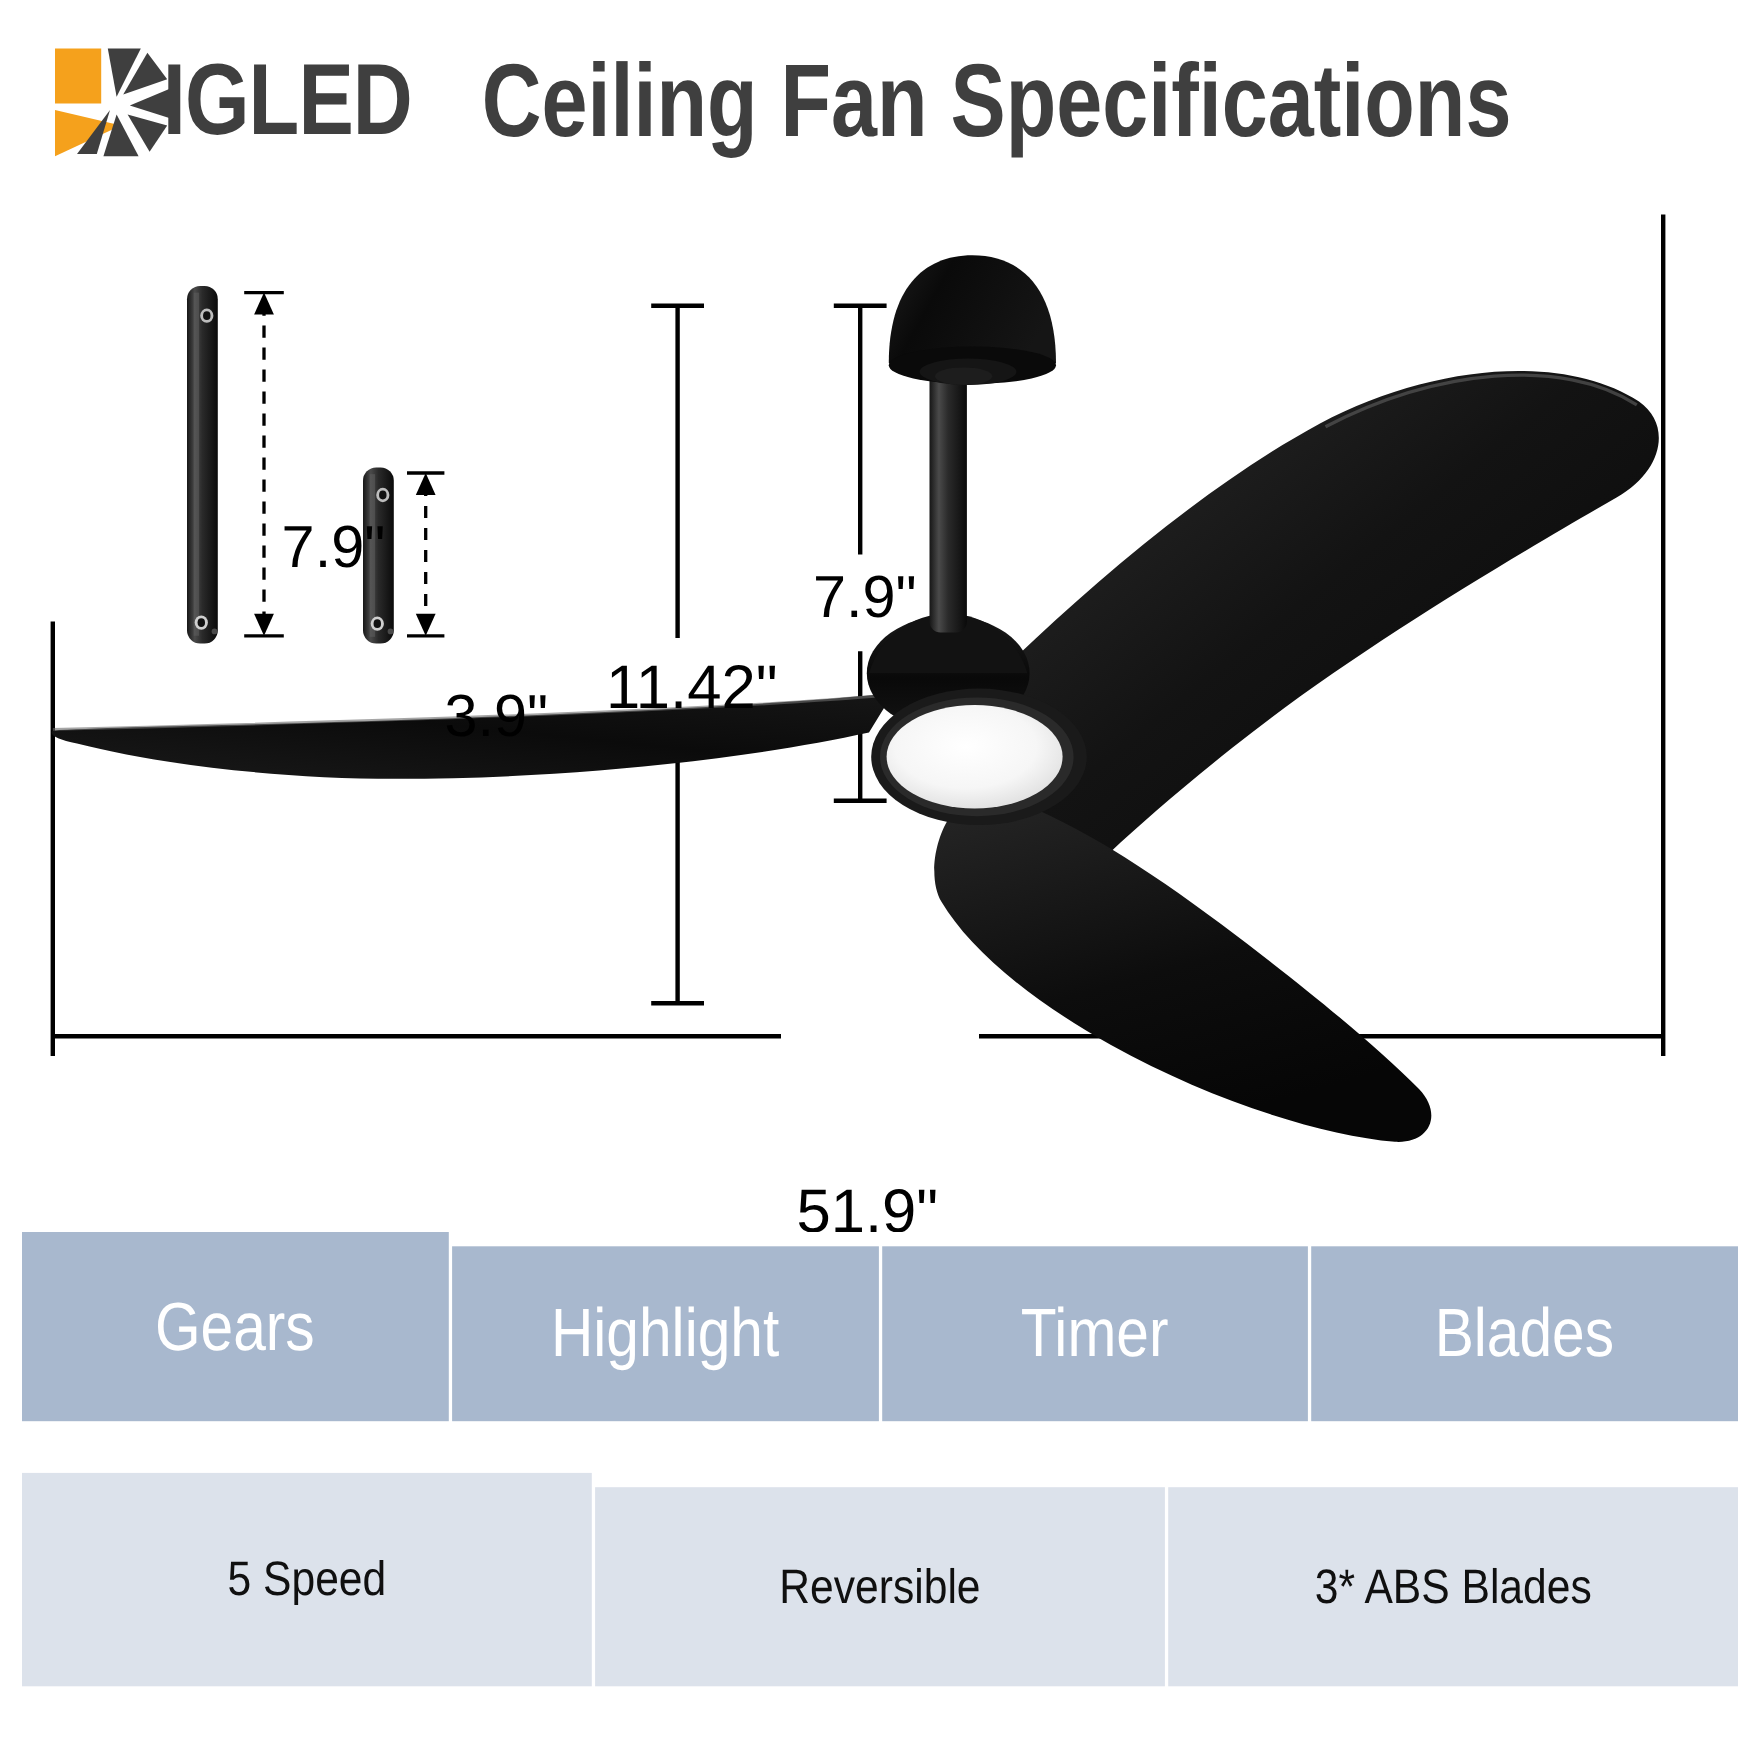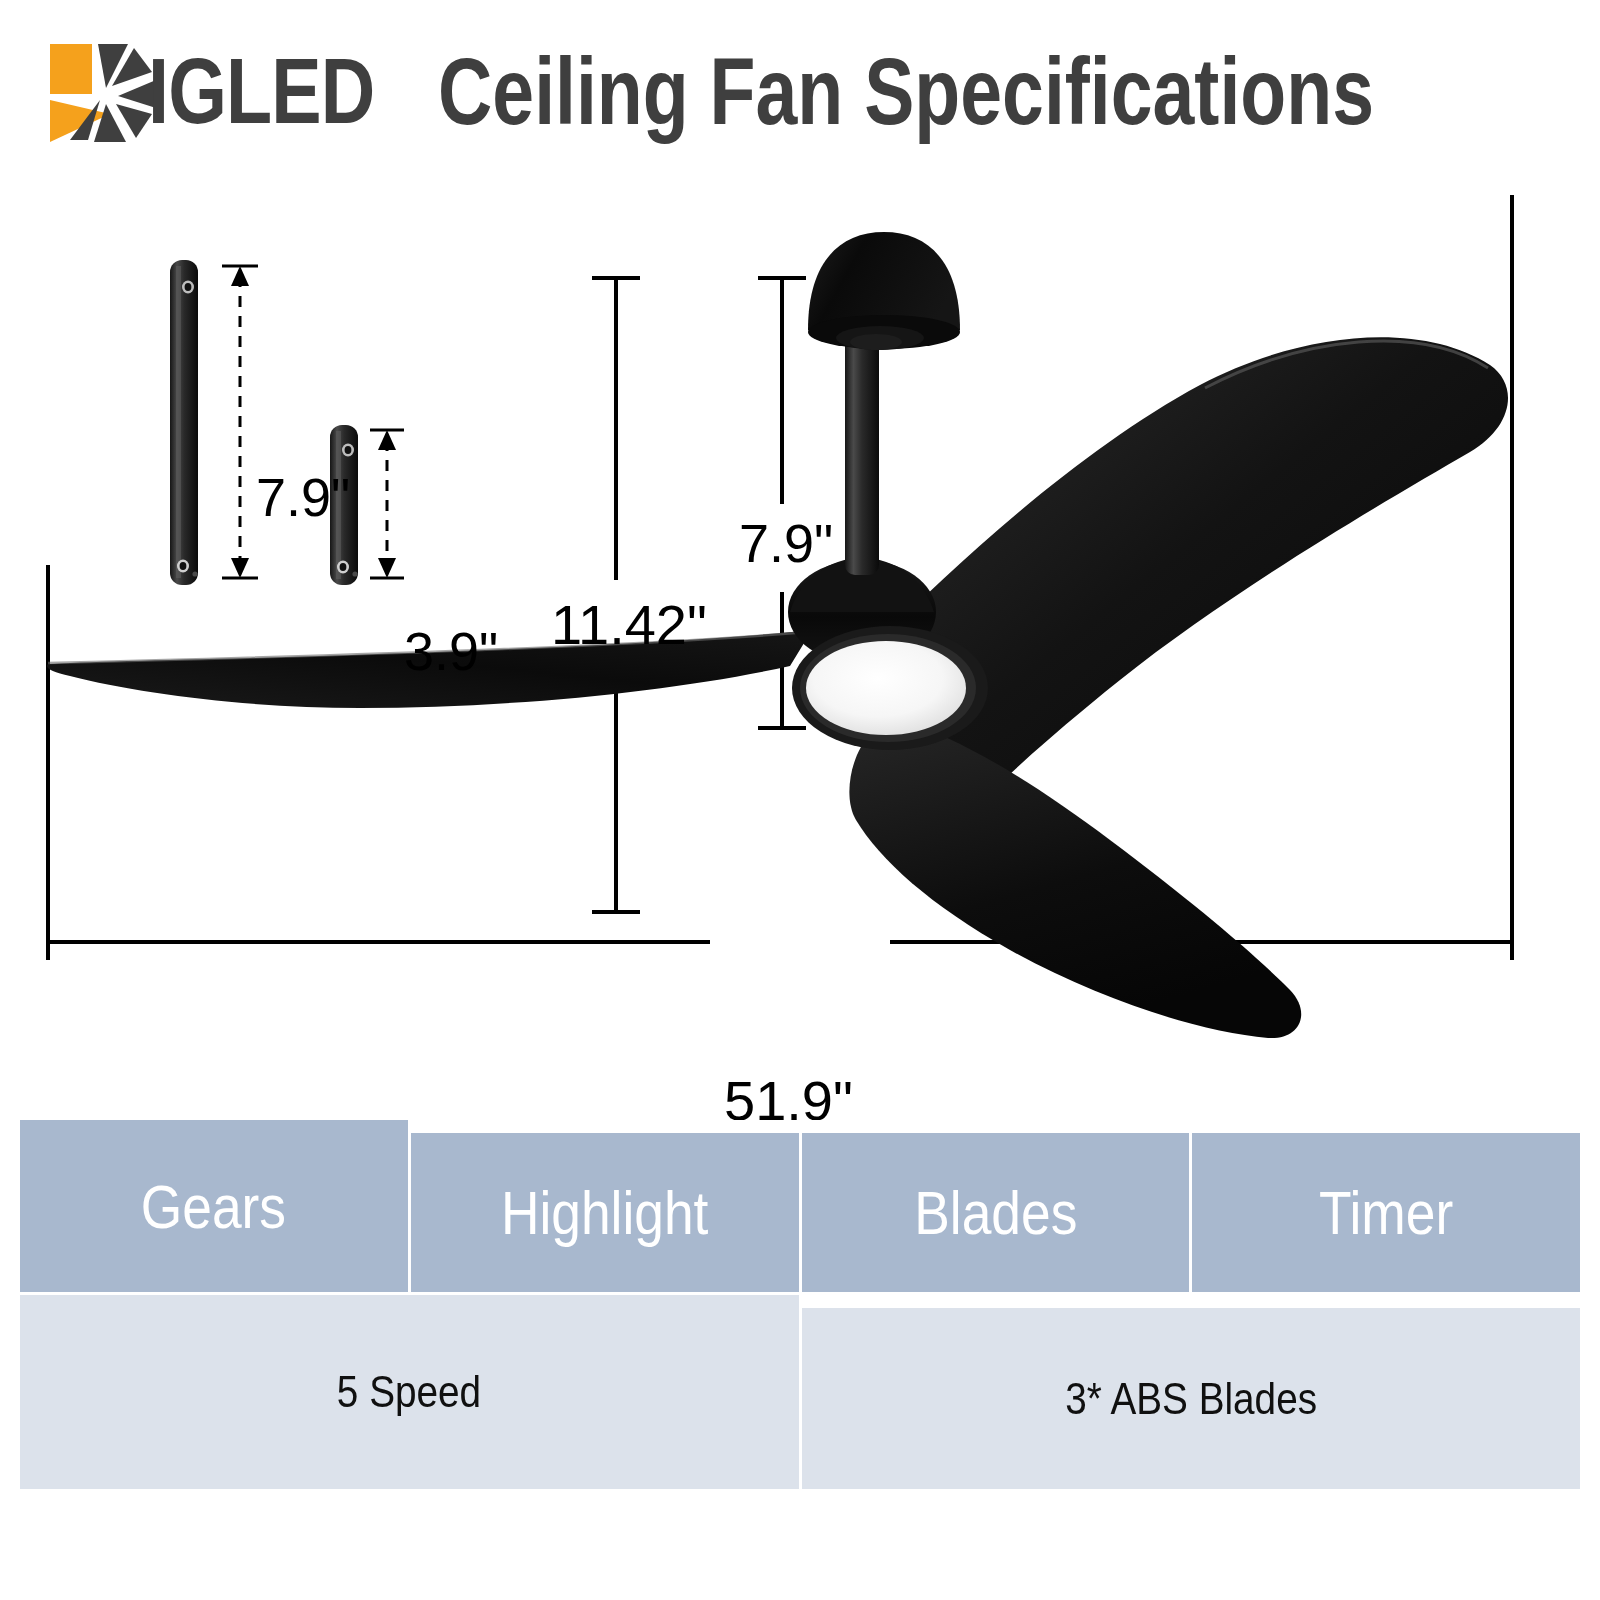--- a/index.html
+++ b/index.html
@@ -84,20 +84,21 @@
   
   .spec-table {
     position: absolute;
     left: 20px;
     top: 1120px;
     width: 1560px;
     height: 420px;
     display: flex;
     flex-direction: column;
     background: #ffffff;
+    gap: 44px;
   }
   .spec-row {
     display: flex;
     width: 100%;
   }
   .spec-row.head { height: 172px; }
   .spec-row.body { height: 194px; margin-top: 3px; }
 
   .spec-cell {
     flex: 1 1 0;
@@ -314,27 +315,30 @@
 
 <div class="spec-table">
   <div class="spec-row head">
     <div class="spec-cell">
         <span>Gears</span>
       </div>
     <div class="spec-cell">
         <span>Highlight</span>
       </div>
     <div class="spec-cell">
+        <span>Timer</span>
+      </div>
+    <div class="spec-cell">
         <span>Blades</span>
-      </div>
-    <div class="spec-cell">
-        <span>Timer</span>
       </div>
   </div>
   <div class="spec-row body">
     <div class="spec-cell">
         <span>5 Speed</span>
       </div>
     <div class="spec-cell">
+        <span>Reversible</span>
+      </div>
+    <div class="spec-cell">
         <span>3* ABS Blades</span>
       </div>
   </div>
 </div>
 
 </body></html>

